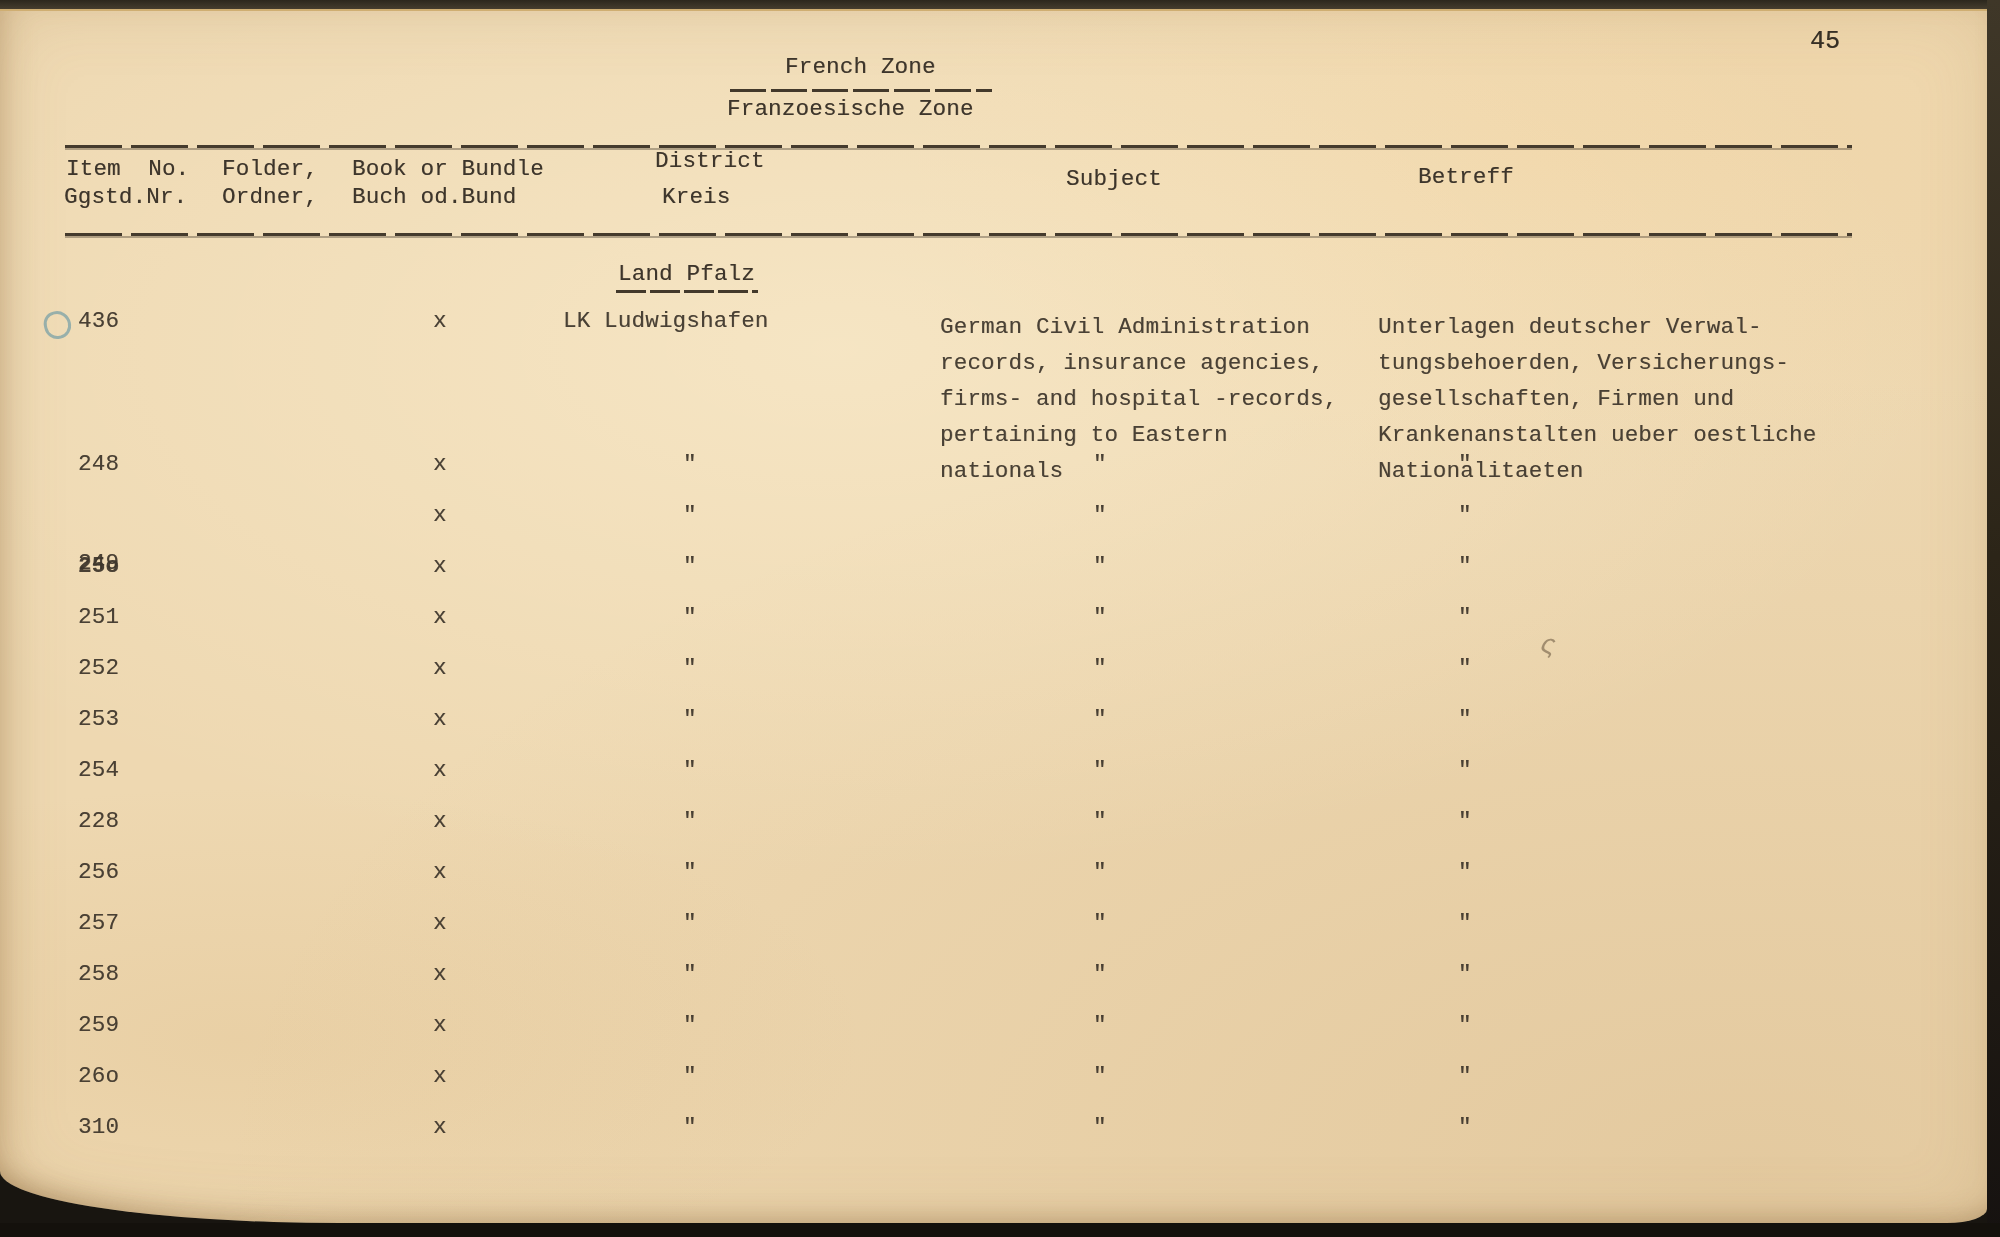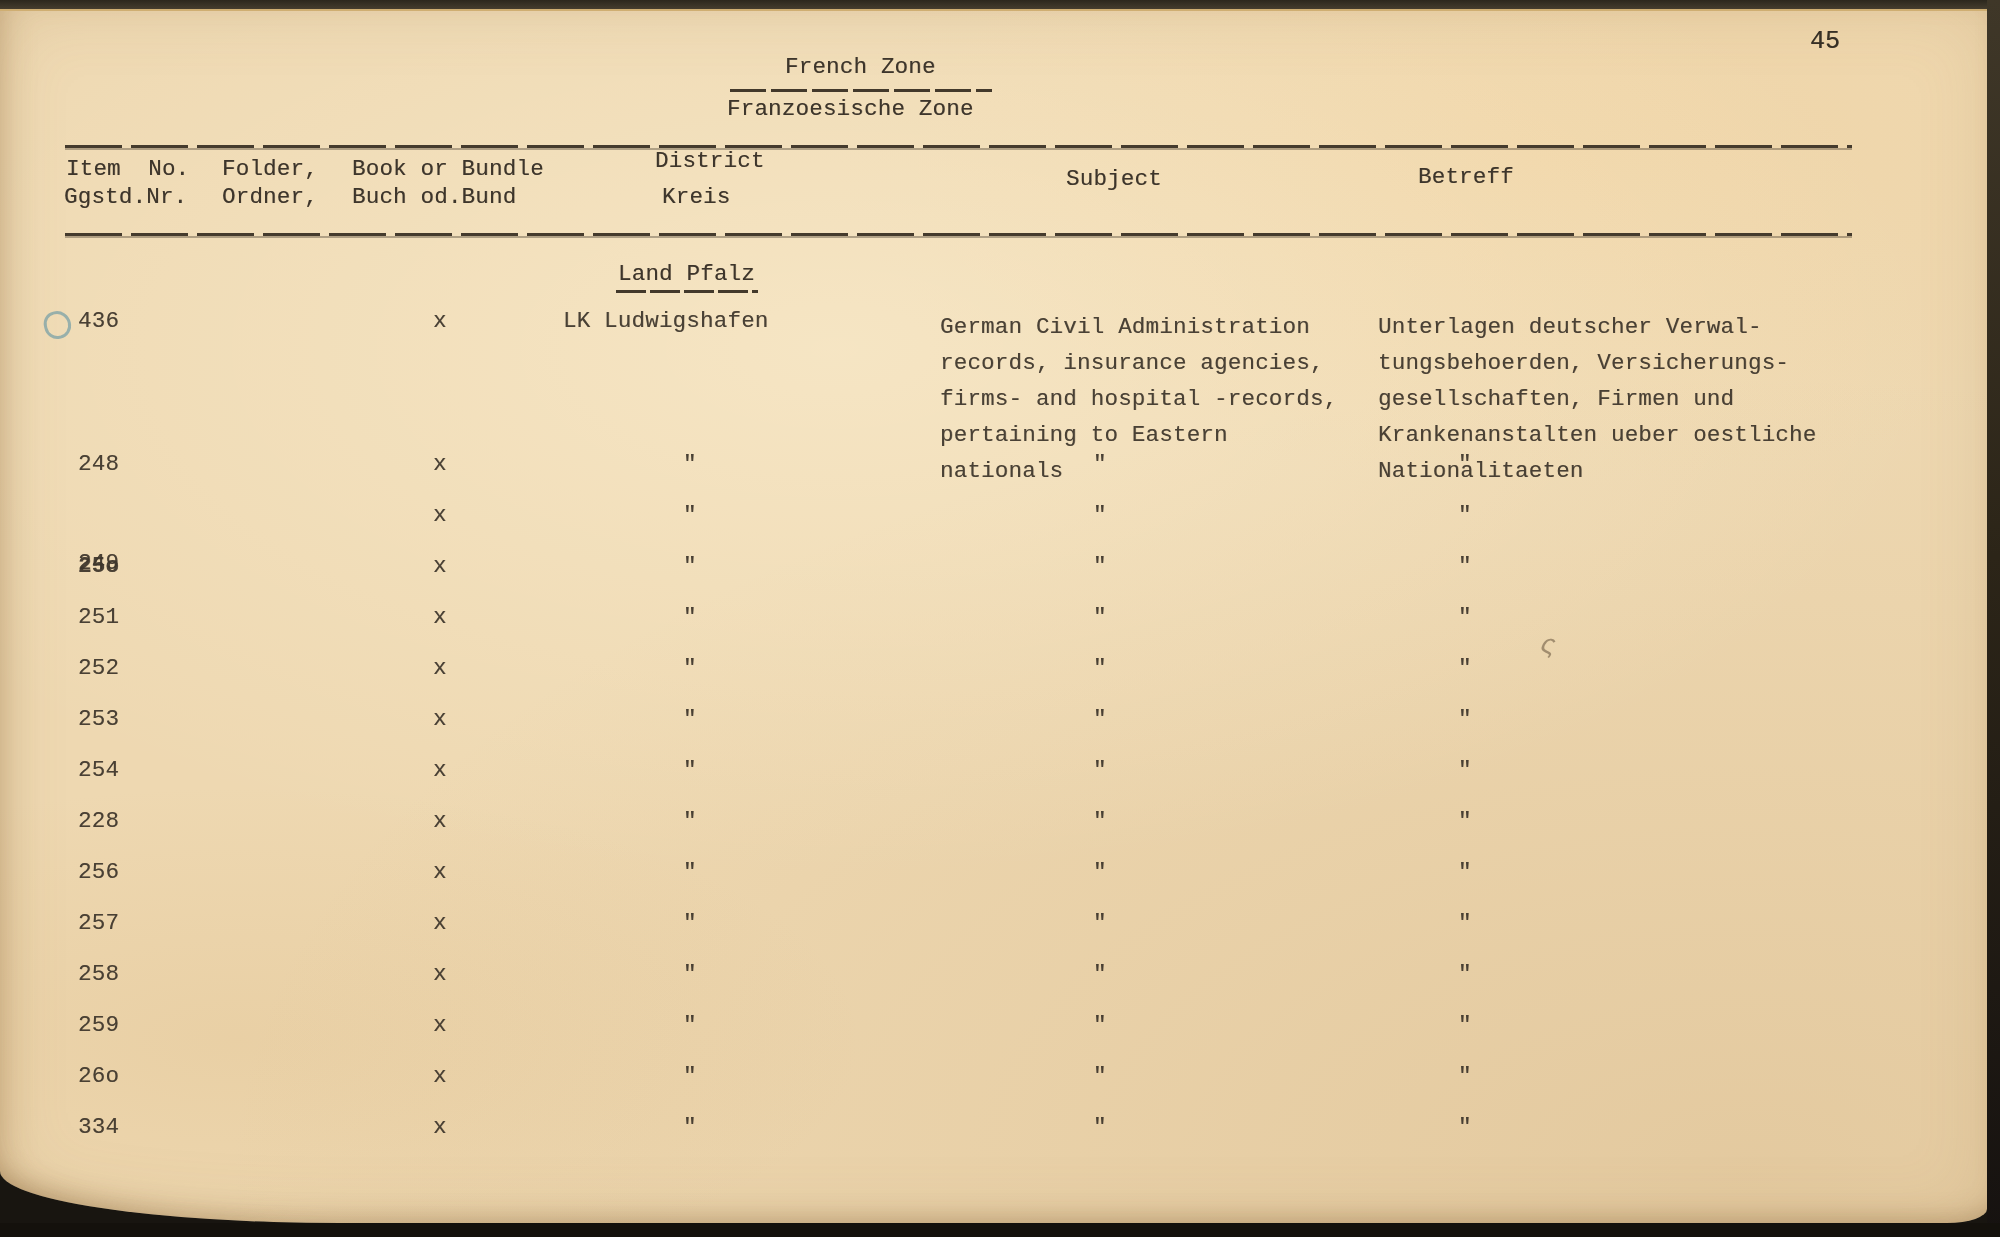--- a/index.html
+++ b/index.html
@@ -218,21 +218,21 @@
         <div class="tw cell dim" style="left: 1458px;">"</div>
       </div>
       <div class="row" style="top: 1055px;">
         <div class="tw cell dim" style="left: 78px;">26o</div>
         <div class="tw cell dim" style="left: 433px;">x</div>
         <div class="tw cell dim" style="left: 683px;">"</div>
         <div class="tw cell dim" style="left: 1093px;">"</div>
         <div class="tw cell dim" style="left: 1458px;">"</div>
       </div>
       <div class="row" style="top: 1106px;">
-        <div class="tw cell dim" style="left: 78px;">334</div>
+        <div class="tw cell dim" style="left: 78px;">310</div>
         <div class="tw cell dim" style="left: 433px;">x</div>
         <div class="tw cell dim" style="left: 683px;">"</div>
         <div class="tw cell dim" style="left: 1093px;">"</div>
         <div class="tw cell dim" style="left: 1458px;">"</div>
       </div>
     </div>
 
   <div class="circle-mark"></div>
   <div class="squiggle">ς</div>
 </div>

